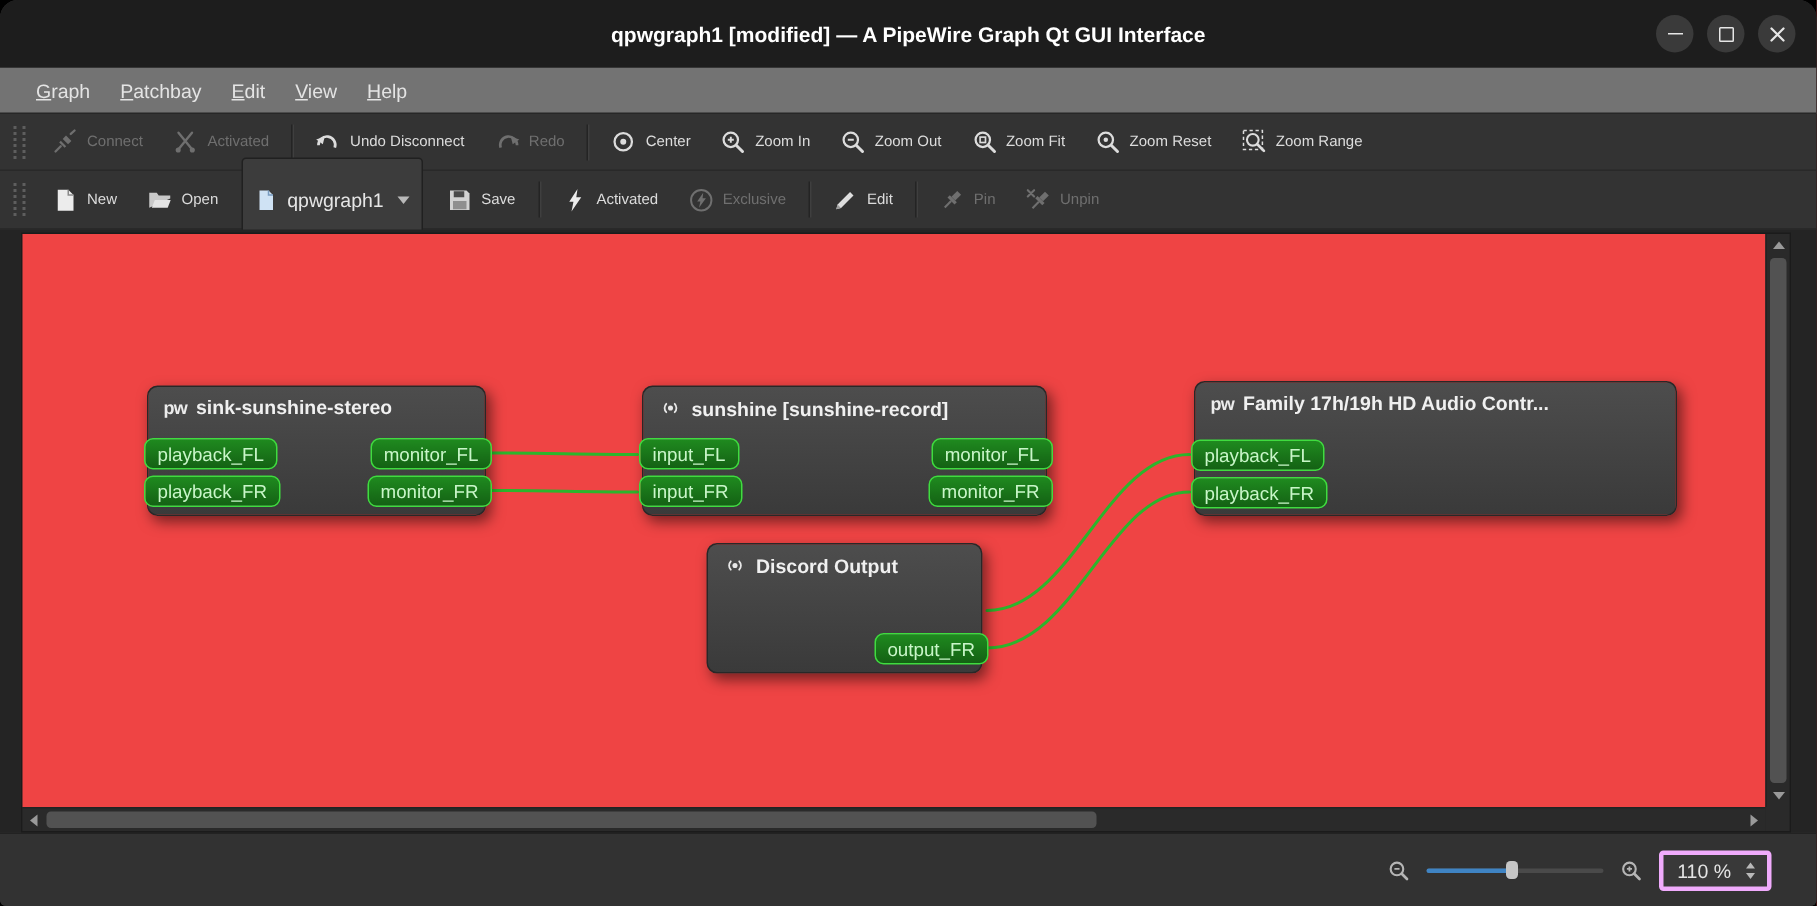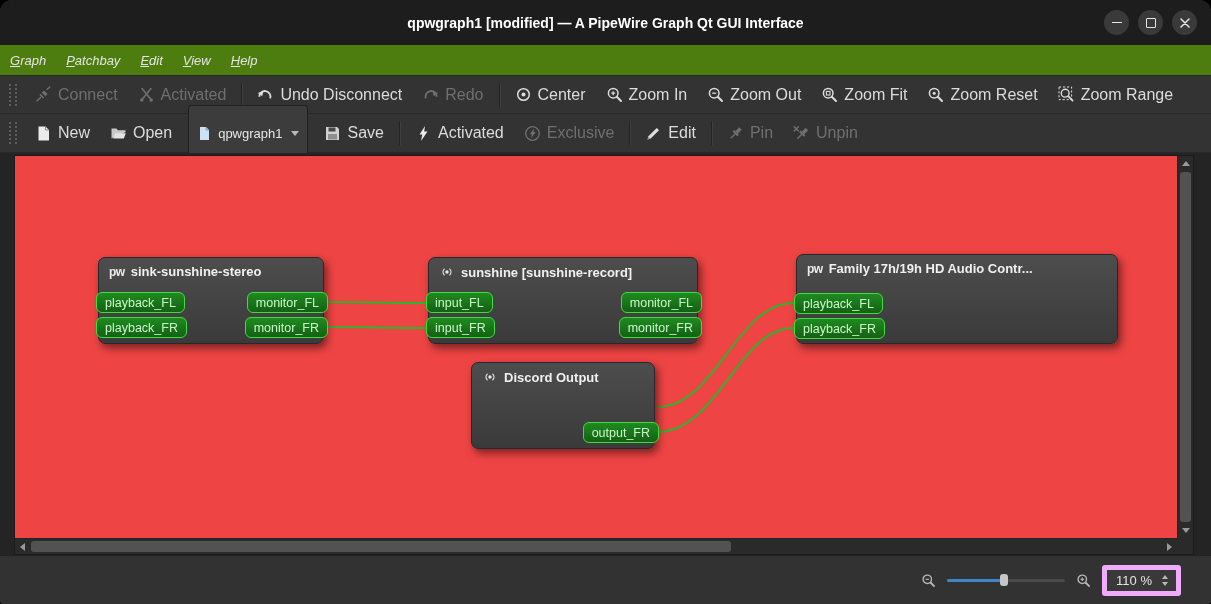--- a/index.html
+++ b/index.html
@@ -9,32 +9,32 @@
   
   .titlebar{height:45px;background:#1d1d1d;position:relative;display:flex;
     align-items:center;justify-content:center;flex:0 0 auto;}
   .title{color:#fff;font-weight:bold;font-size:14px;}
   .winbtns{position:absolute;right:14px;top:0;height:100%;display:flex;align-items:center;gap:9px;}
   .winbtn{width:25px;height:25px;border-radius:50%;background:#3a3a3a;display:flex;
     align-items:center;justify-content:center;cursor:pointer;}
   .min-glyph{display:block;width:10px;height:1.6px;background:#e6e6e6;}
   .max-glyph{display:block;width:8px;height:8px;border:1.4px solid #e6e6e6;border-radius:1px;}
   
-  .menubar{height:30px;background:#4d7c0f;display:flex;align-items:center;
-    flex:0 0 auto;border-bottom:1px solid #272727;font-style:italic;}
+  .menubar{height:30px;background:#737373;display:flex;align-items:center;
+    padding-left:14px;flex:0 0 auto;border-bottom:1px solid #272727;}
   .menu-item{display:inline-block;padding:4px 10px;color:#e4e4e4;font-size:13px;cursor:default;}
   .menu-item::first-letter{text-decoration:underline;}
   
   .toolbar{height:37px;background:#333333;display:flex;align-items:center;
     padding:0 6px;flex:0 0 auto;border-bottom:1px solid #292929;}
   .toolbar.tb2{height:38px;}
   .tb-handle{width:4px;height:22px;margin:0 8px 0 3px;
     border-left:2px dotted #5e5e5e;border-right:2px dotted #5e5e5e;}
   .tbtn{display:flex;align-items:center;gap:6px;padding:5px 10px;border-radius:4px;
-    color:#dcdcdc;font-size:16px;white-space:nowrap;cursor:pointer;}
+    color:#dcdcdc;font-size:10px;white-space:nowrap;cursor:pointer;}
   .tbtn svg{flex:0 0 auto;}
   .tbtn.disabled{color:#6f6f6f;cursor:default;}
   .tsep{width:1px;height:24px;background:#242424;box-shadow:1px 0 0 #3f3f3f;margin:0 5px;}
   .combo{display:flex;align-items:center;gap:6px;background:#3c3c3c;border:1px solid #202020;
     border-radius:3px;padding:20px 8px;margin:0 6px;color:#e6e6e6;font-size:13px;cursor:pointer;}
   .caret{width:0;height:0;border-left:4px solid transparent;border-right:4px solid transparent;
     border-top:5px solid #b9b9b9;margin-left:3px;}
   
   .content-area{flex:1 1 auto;position:relative;background:#242424;}
   .graph-widget{position:absolute;left:14px;right:17px;top:2px;bottom:0;
@@ -68,21 +68,21 @@
   .v-thumb{position:absolute;left:2px;right:2px;top:16px;bottom:16px;background:#525252;border-radius:3px;}
   .h-thumb{position:absolute;top:2px;bottom:2px;left:16px;width:700px;background:#525252;border-radius:3px;}
   
   .statusbar{height:48px;background:#323232;border-top:1px solid #222;flex:0 0 auto;
     display:flex;align-items:center;justify-content:flex-end;padding-right:30px;gap:11px;}
   .zoom-slider{position:relative;width:118px;height:16px;cursor:pointer;}
   .zs-track{position:absolute;left:0;right:0;top:6.5px;height:3px;background:#4a4a4a;border-radius:2px;}
   .zs-fill{position:absolute;left:0;width:48%;top:6.5px;height:3px;background:#3f84c4;border-radius:2px;}
   .zs-handle{position:absolute;left:calc(48% - 4px);top:2px;width:8px;height:12px;
     background:#c6c6c6;border-radius:3px;}
-  .zoom-spin{display:flex;align-items:center;gap:7px;background:#393939;border:5px solid #f0abfc;
+  .zoom-spin{display:flex;align-items:center;gap:7px;background:#393939;border:3px solid #f0abfc;
     border-radius:3px;padding:3px 5px 3px 9px;color:#e4e4e4;font-size:13px;}
   .spin-arrows{display:flex;flex-direction:column;gap:3px;align-items:center;padding:1px 3px;}
   .spin-up{width:0;height:0;border-left:3.5px solid transparent;border-right:3.5px solid transparent;
     border-bottom:4.5px solid #b9b9b9;}
   .spin-down{width:0;height:0;border-left:3.5px solid transparent;border-right:3.5px solid transparent;
     border-top:4.5px solid #b9b9b9;}
 </style>
 </head>
 <body>
 

